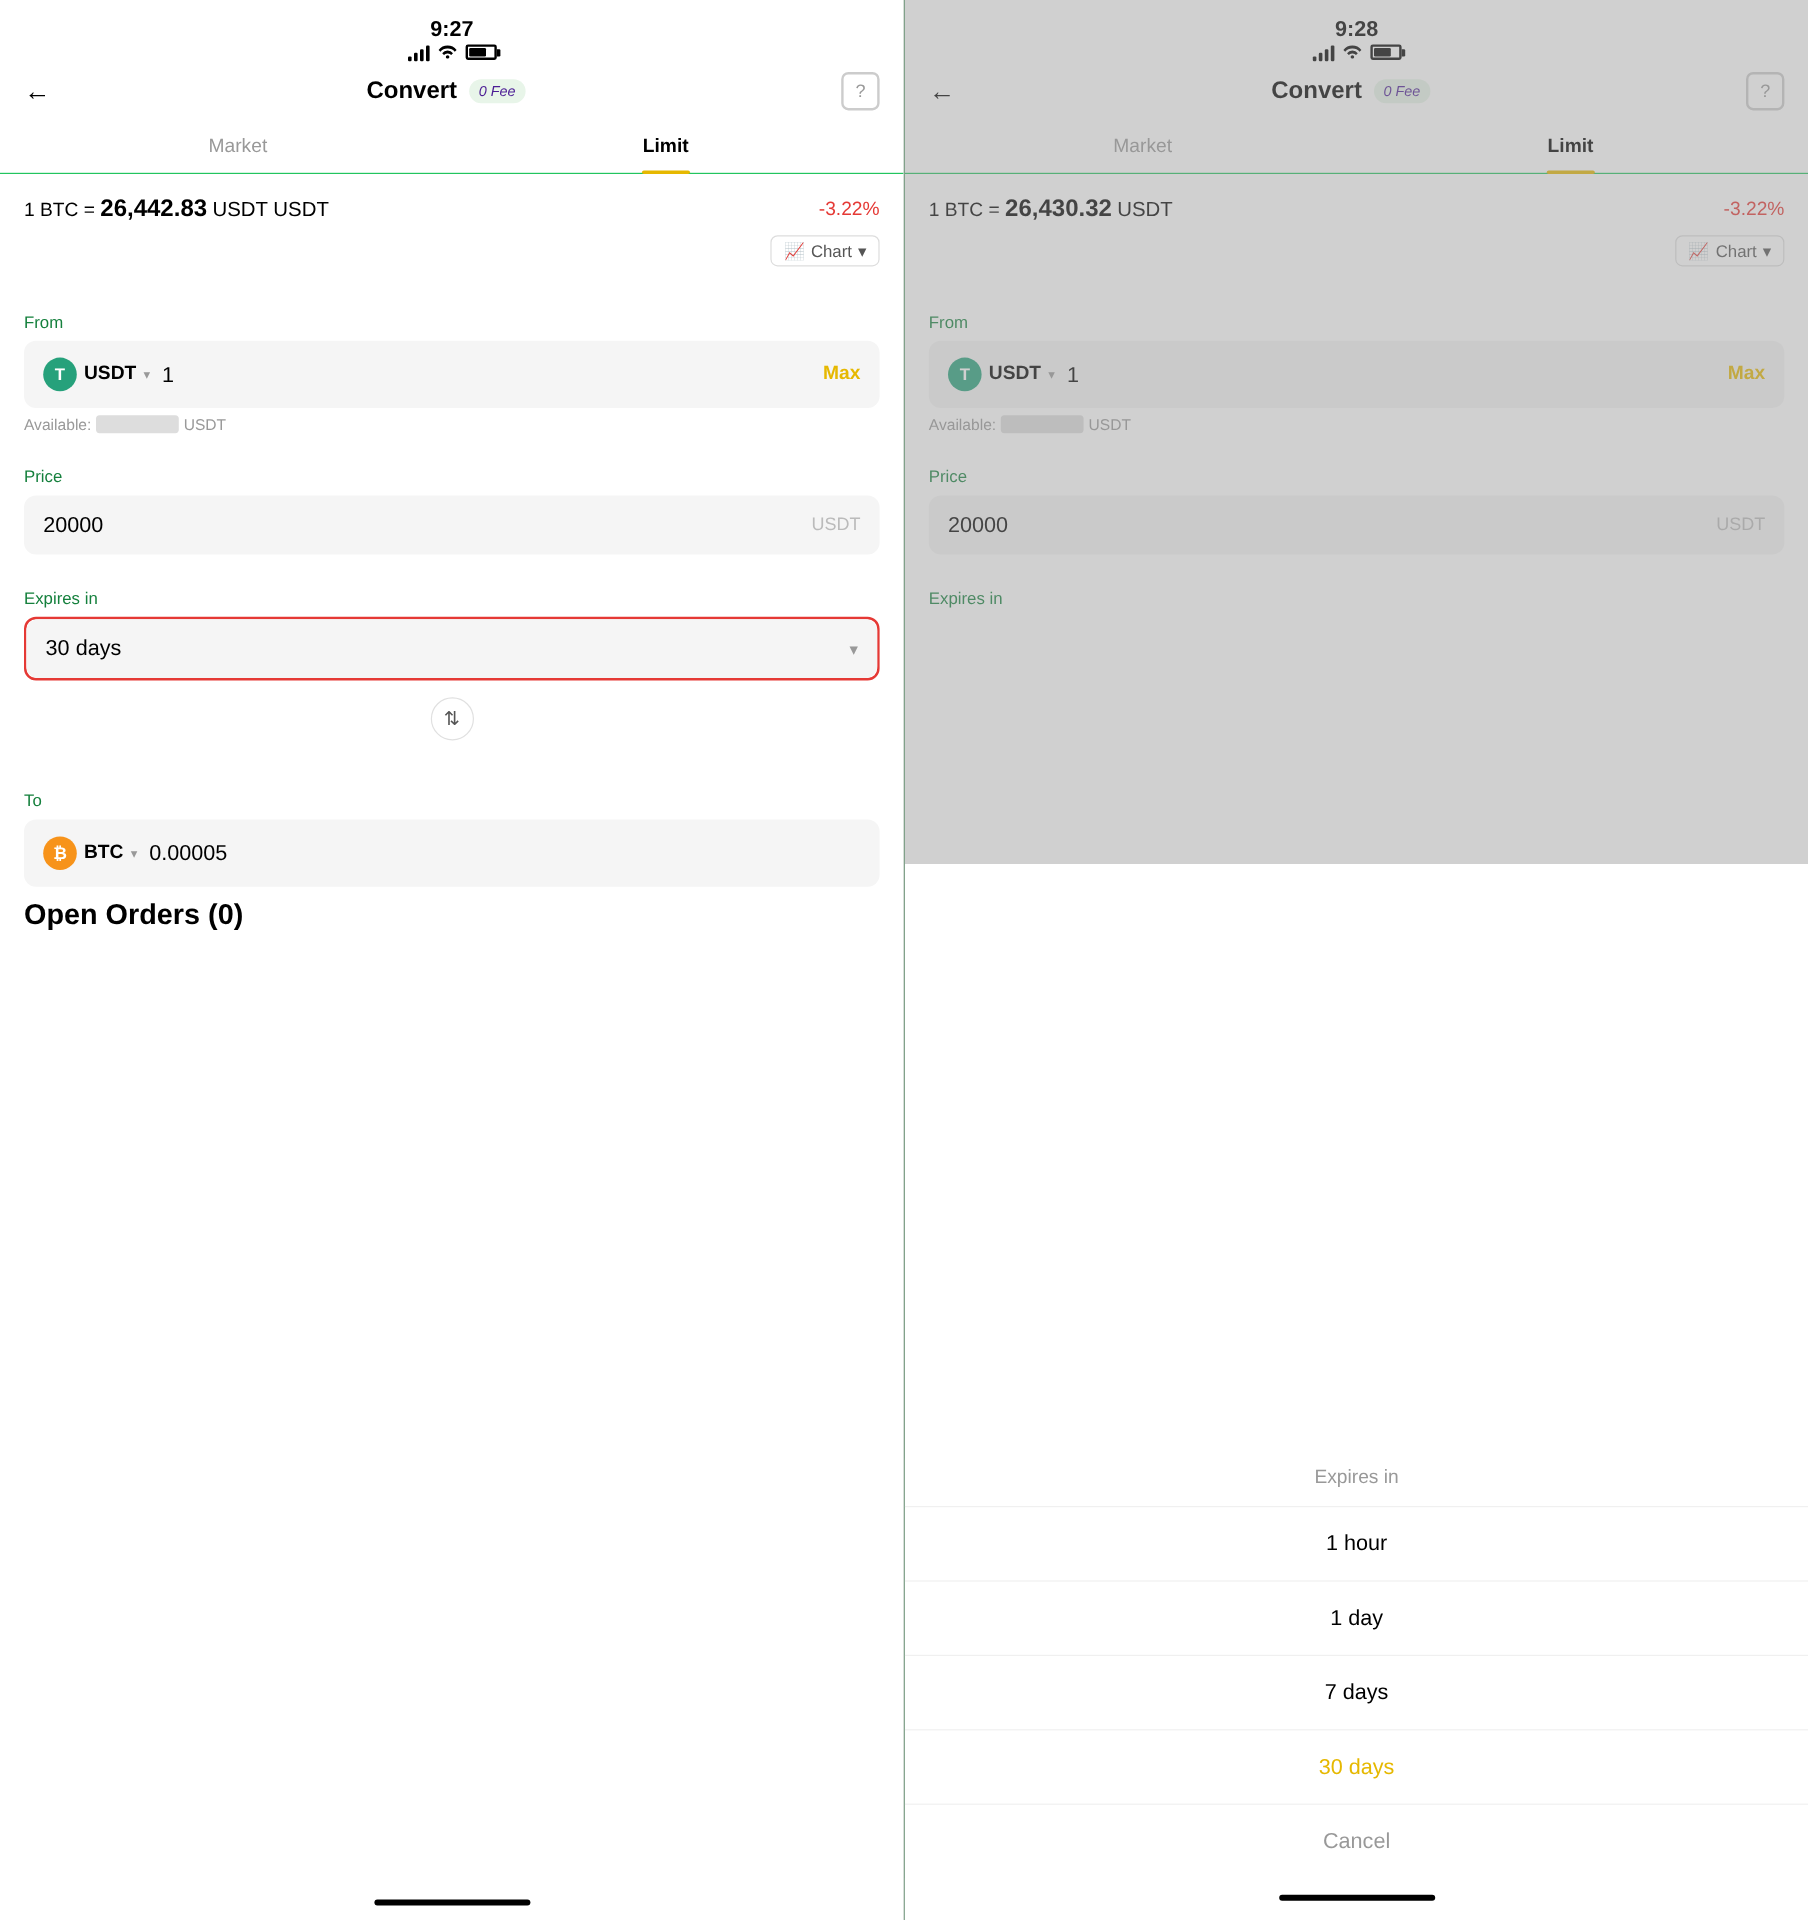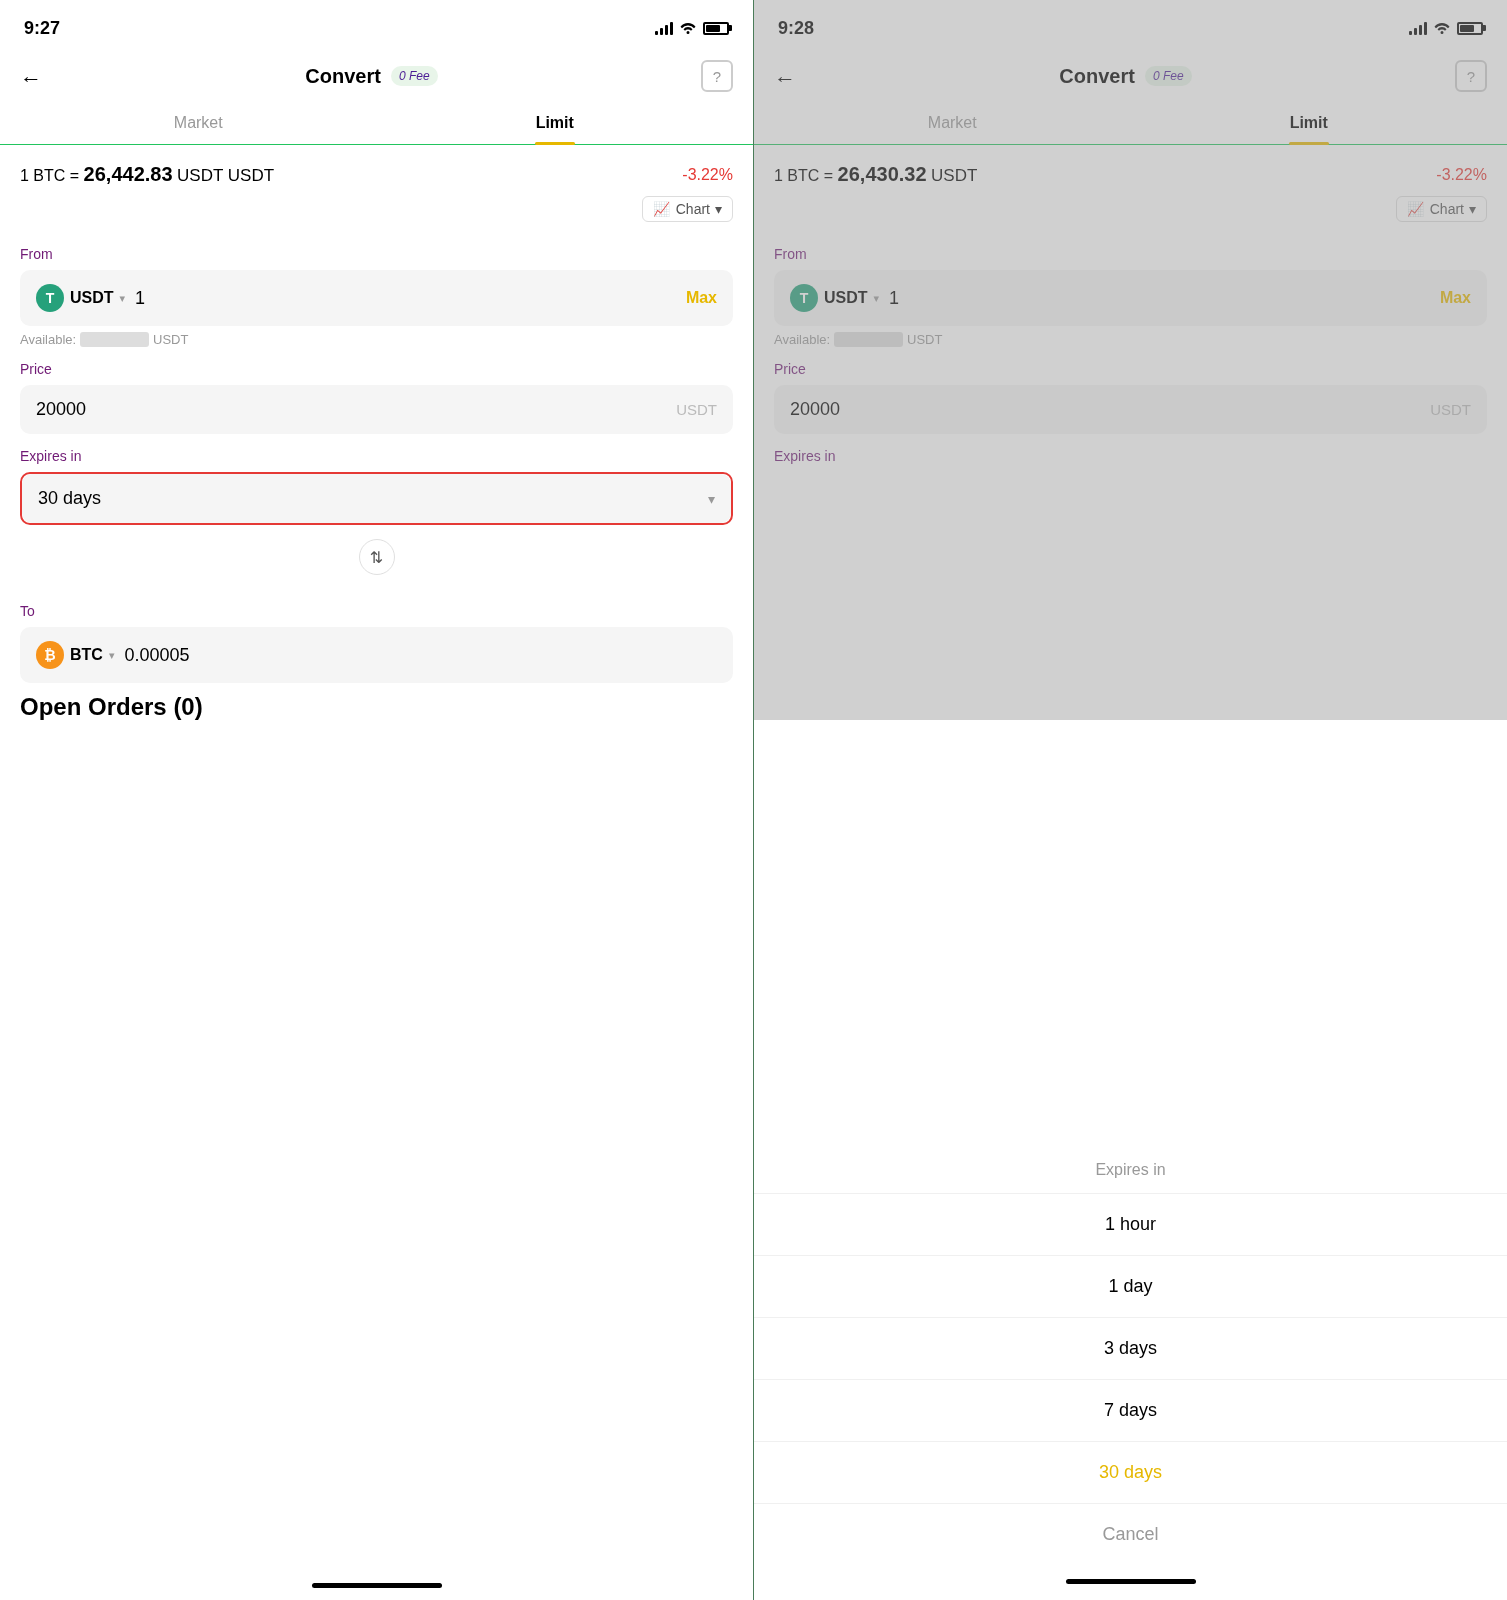--- a/index.html
+++ b/index.html
@@ -29,20 +29,21 @@
       height: 1600px;
     }
 
     
     .status-bar {
       display: flex;
       justify-content: space-between;
       align-items: center;
       padding: 14px 24px 8px;
       height: 50px;
+      flex-direction: column;
     }
     .status-time {
       font-size: 18px;
       font-weight: 600;
       color: #000;
     }
     .status-icons {
       display: flex;
       align-items: center;
       gap: 6px;
@@ -201,23 +202,23 @@
       padding: 4px 10px;
       border-radius: 6px;
     }
 
     
     .form-section {
       padding: 0 20px;
     }
     .field-label {
       font-size: 14px;
-      color: #701a75;
+      color: #15803d;
       margin-bottom: 8px;
-      margin-top: 14px;
+      margin-top: 28px;
     }
     .input-row {
       display: flex;
       align-items: center;
       background: #f5f5f5;
       border-radius: 10px;
       padding: 14px 16px;
       gap: 10px;
     }
     .currency-selector {
@@ -647,21 +648,20 @@
   <div class="expires-section">
     <div class="field-label">Expires in</div>
   </div>
 
   <div class="dim-overlay"></div>
 
   <div class="picker-sheet">
     <div class="picker-header">Expires in</div>
     <div class="picker-option">1 hour</div>
     <div class="picker-option">1 day</div>
-    <div class="picker-option">3 days</div>
     <div class="picker-option">7 days</div>
     <div class="picker-option selected">30 days</div>
     <div class="picker-option cancel">Cancel</div>
     <div class="picker-home">
       <div class="home-bar"></div>
     </div>
   </div>
 </div>
 
 </body></html>

